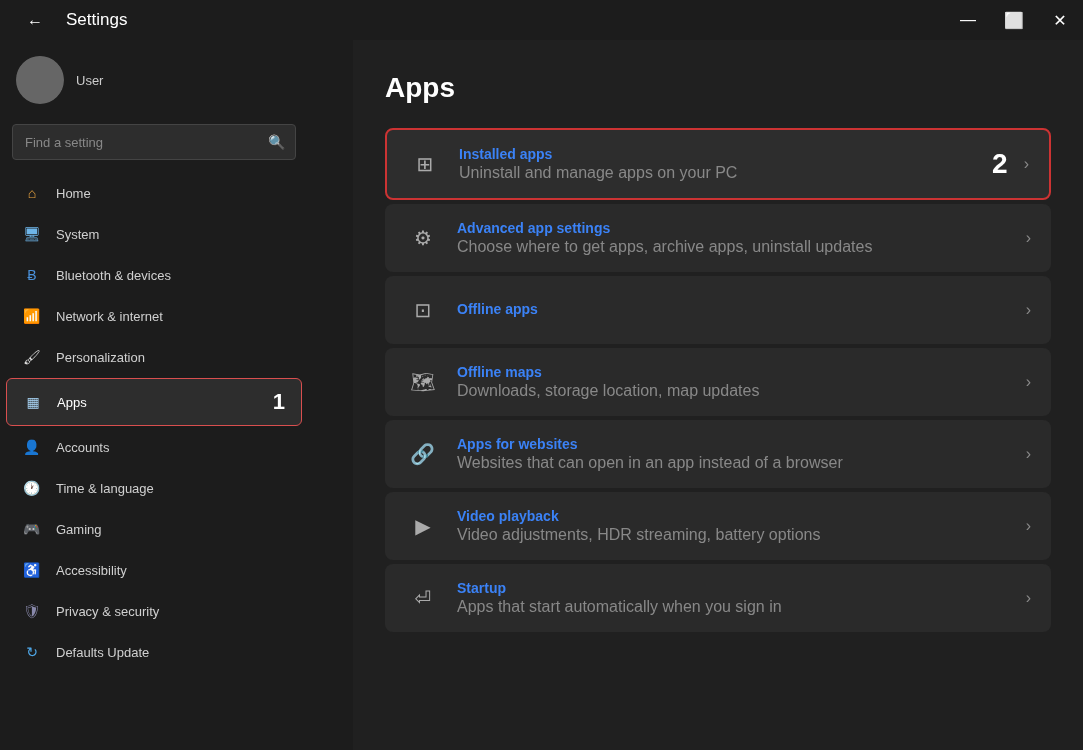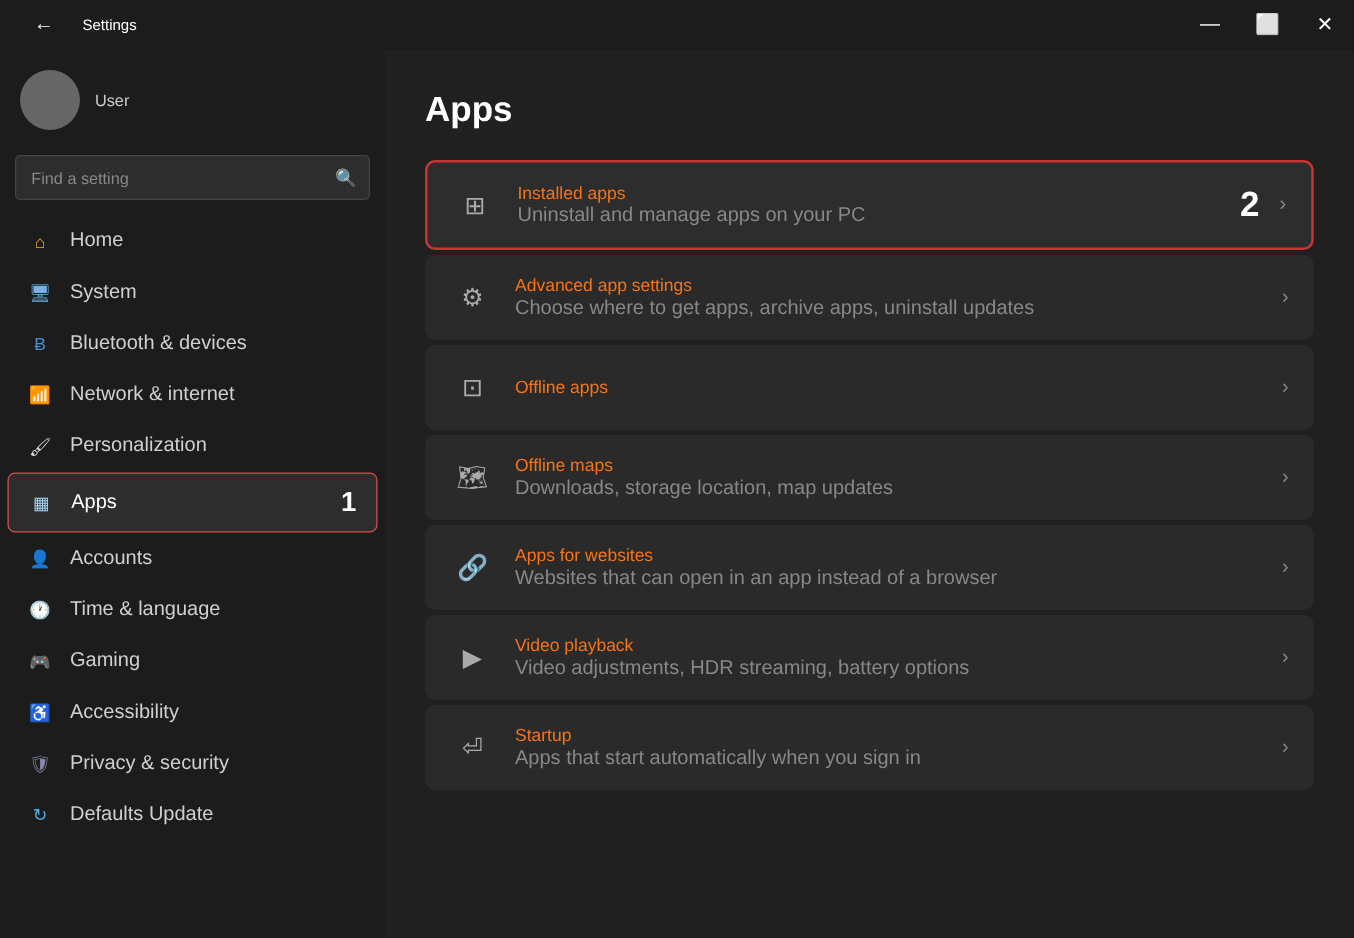--- a/index.html
+++ b/index.html
@@ -21,21 +21,21 @@
       justify-content: space-between;
       padding: 0 0 0 12px;
       user-select: none;
     }
     .titlebar-left {
       display: flex;
       align-items: center;
       gap: 8px;
     }
     .titlebar-title {
-      font-size: 12px;
+      font-size: 17px;
       color: #ffffff;
     }
     .titlebar-controls {
       display: flex;
       align-items: center;
     }
     .titlebar-btn {
       width: 46px;
       height: 40px;
       display: flex;
@@ -46,20 +46,21 @@
       color: #ffffff;
       background: transparent;
       border: none;
       transition: background 0.15s;
     }
 
     
     .app-container {
       display: flex;
       height: 710px;
+      gap: 45px;
     }
 
     
     .sidebar {
       width: 308px;
       background: #1c1c1c;
       display: flex;
       flex-direction: column;
       padding: 0;
       flex-shrink: 0;
@@ -136,21 +137,21 @@
       border: 1.5px solid #d94f4f;
     }
     .nav-icon {
       width: 20px;
       height: 20px;
       display: flex;
       align-items: center;
       justify-content: center;
       flex-shrink: 0;
     }
-    .nav-label { font-size: 16px; }
+    .nav-label { font-size: 13px; }
 
     
     .icon-home { color: #f0a840; }
     .icon-system { color: #6eb5e8; }
     .icon-bluetooth { color: #4a90d9; }
     .icon-network { color: #5bb8f5; }
     .icon-personalization { color: #e0e0e0; }
     .icon-apps { color: #a8d4f5; }
     .icon-accounts { color: #7ac4e8; }
     .icon-time { color: #5dc8e0; }
@@ -207,22 +208,22 @@
       flex-shrink: 0;
       color: #aaaaaa;
       font-size: 20px;
     }
 
     .item-text {
       flex: 1;
     }
     .item-title {
       font-size: 14px;
-      font-weight: 400;
-      color: #f97316;
+      font-weight: 700;
+      color: #3b82f6;
       margin-bottom: 2px;
     }
     .item-subtitle {
       font-size: 16px;
       color: #888888;
     }
 
     .item-arrow {
       color: #888888;
       font-size: 16px;

